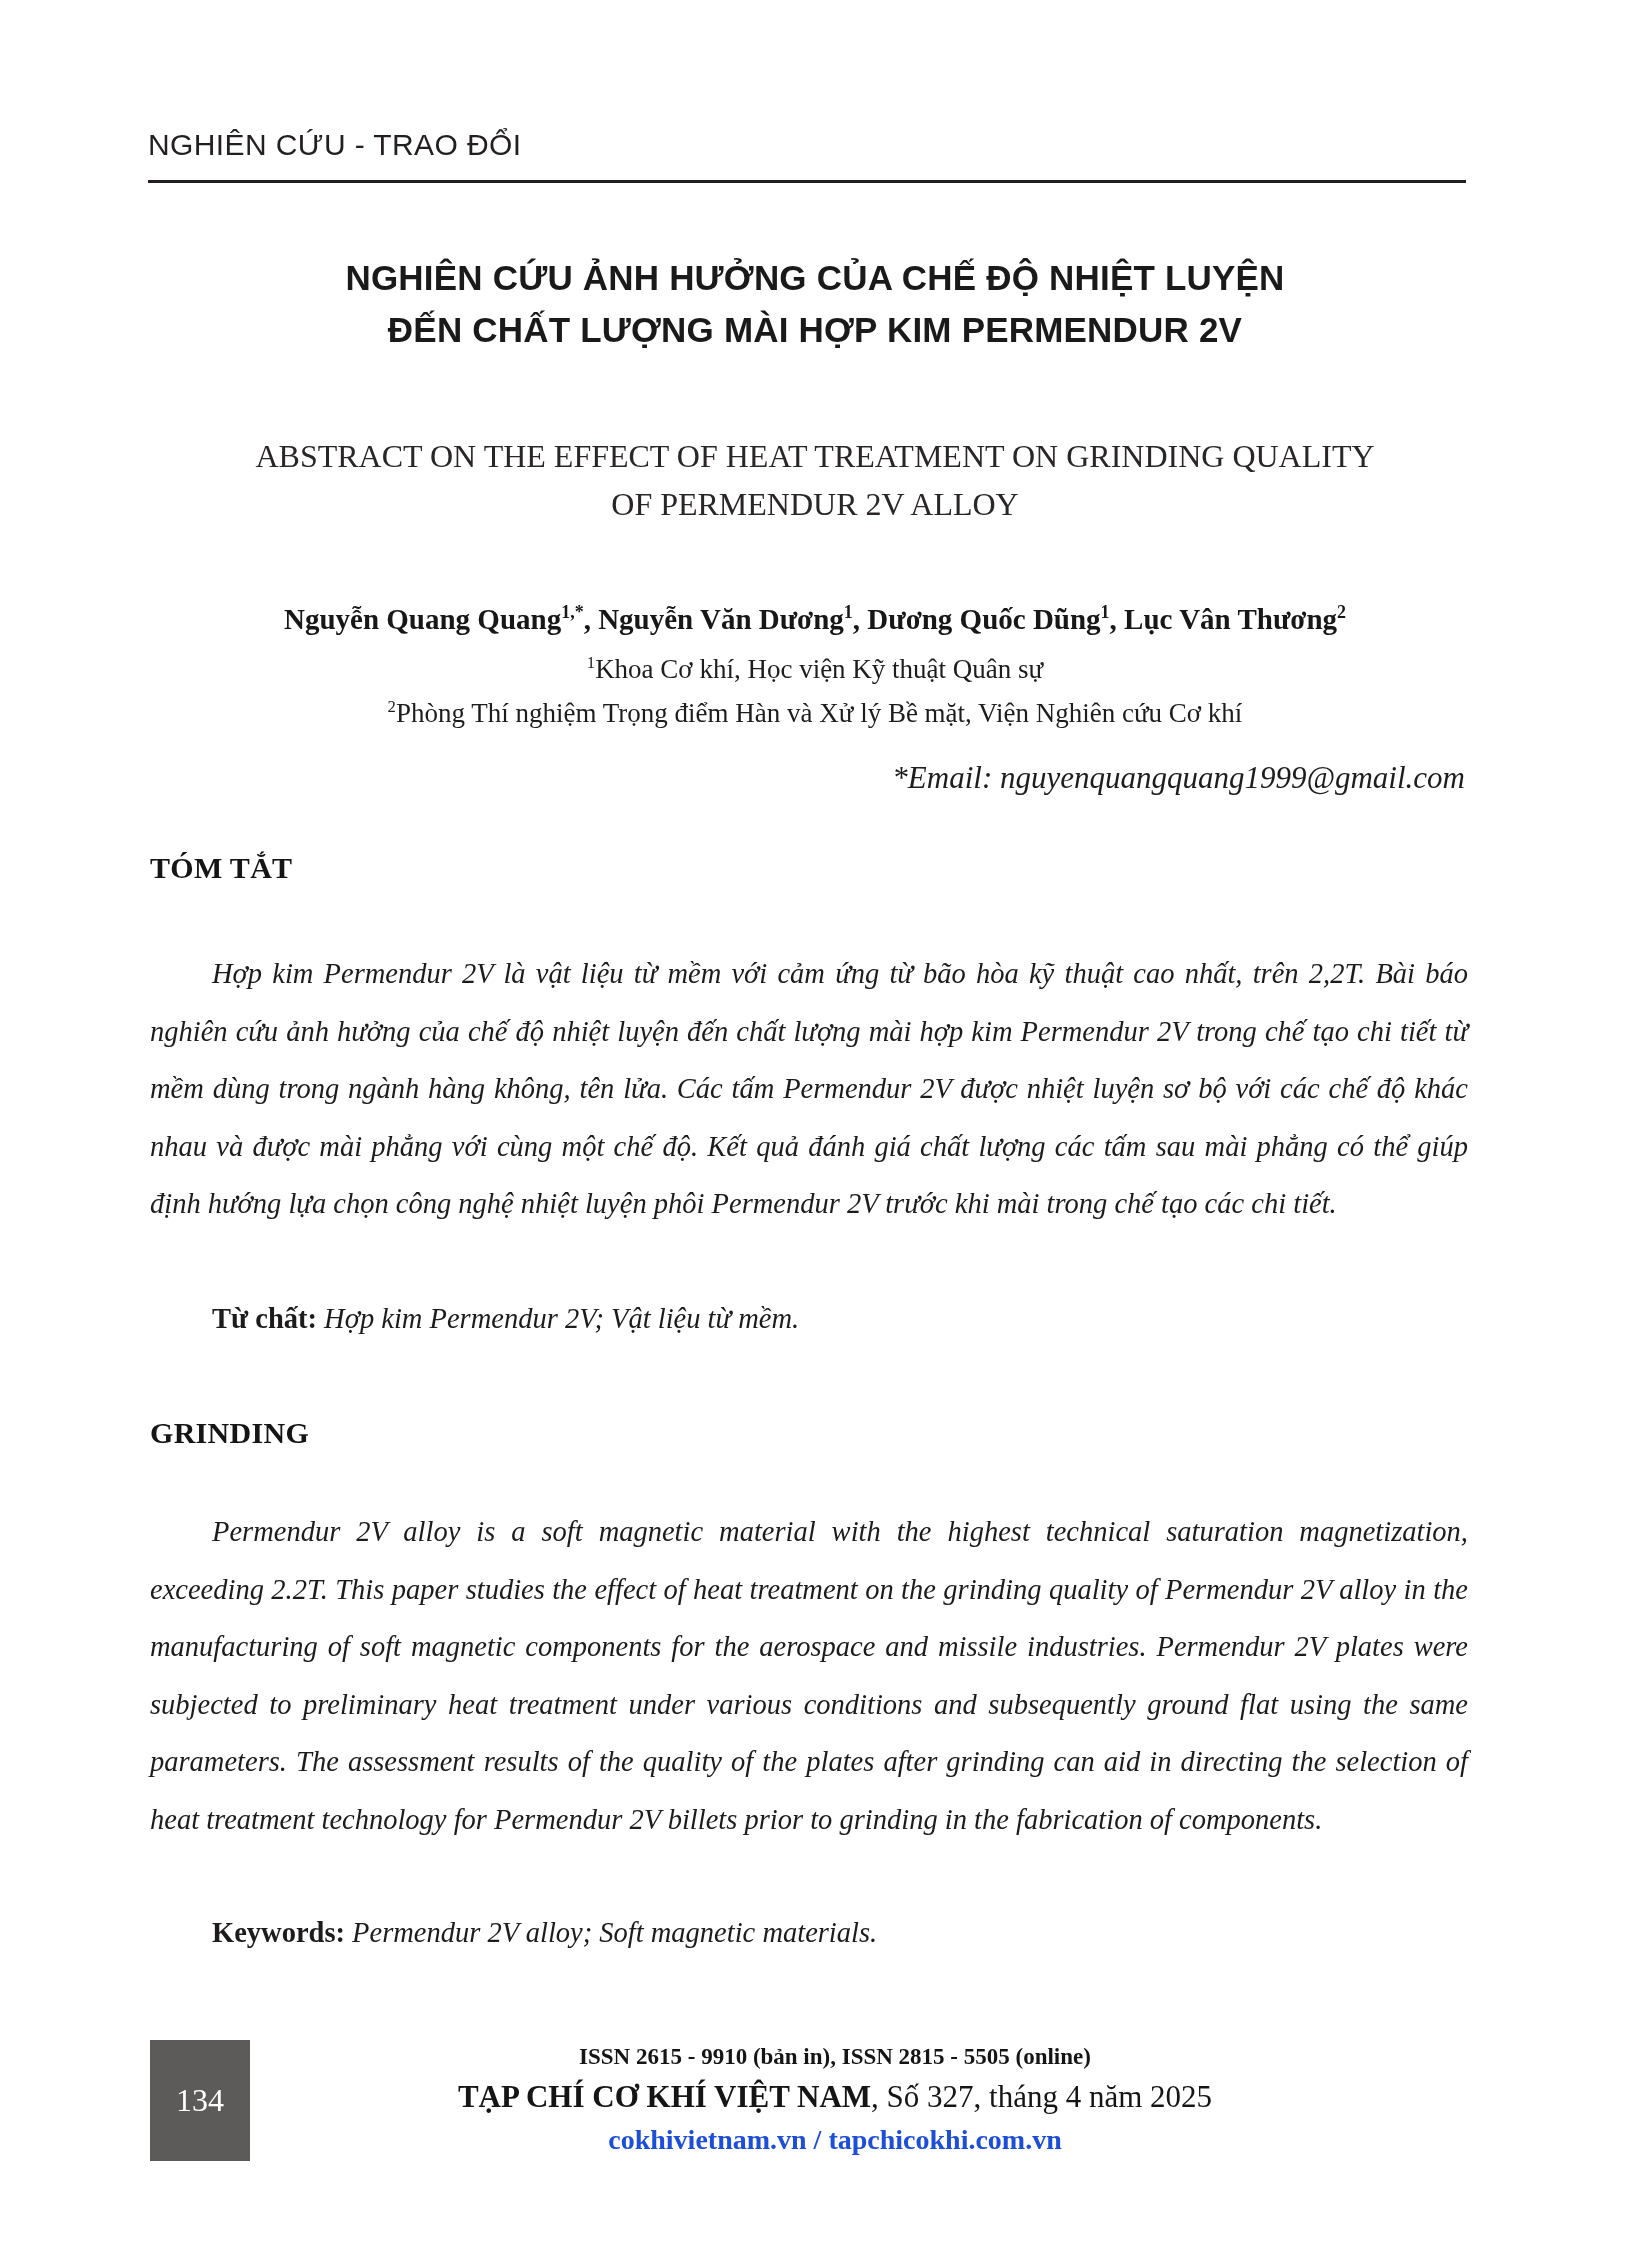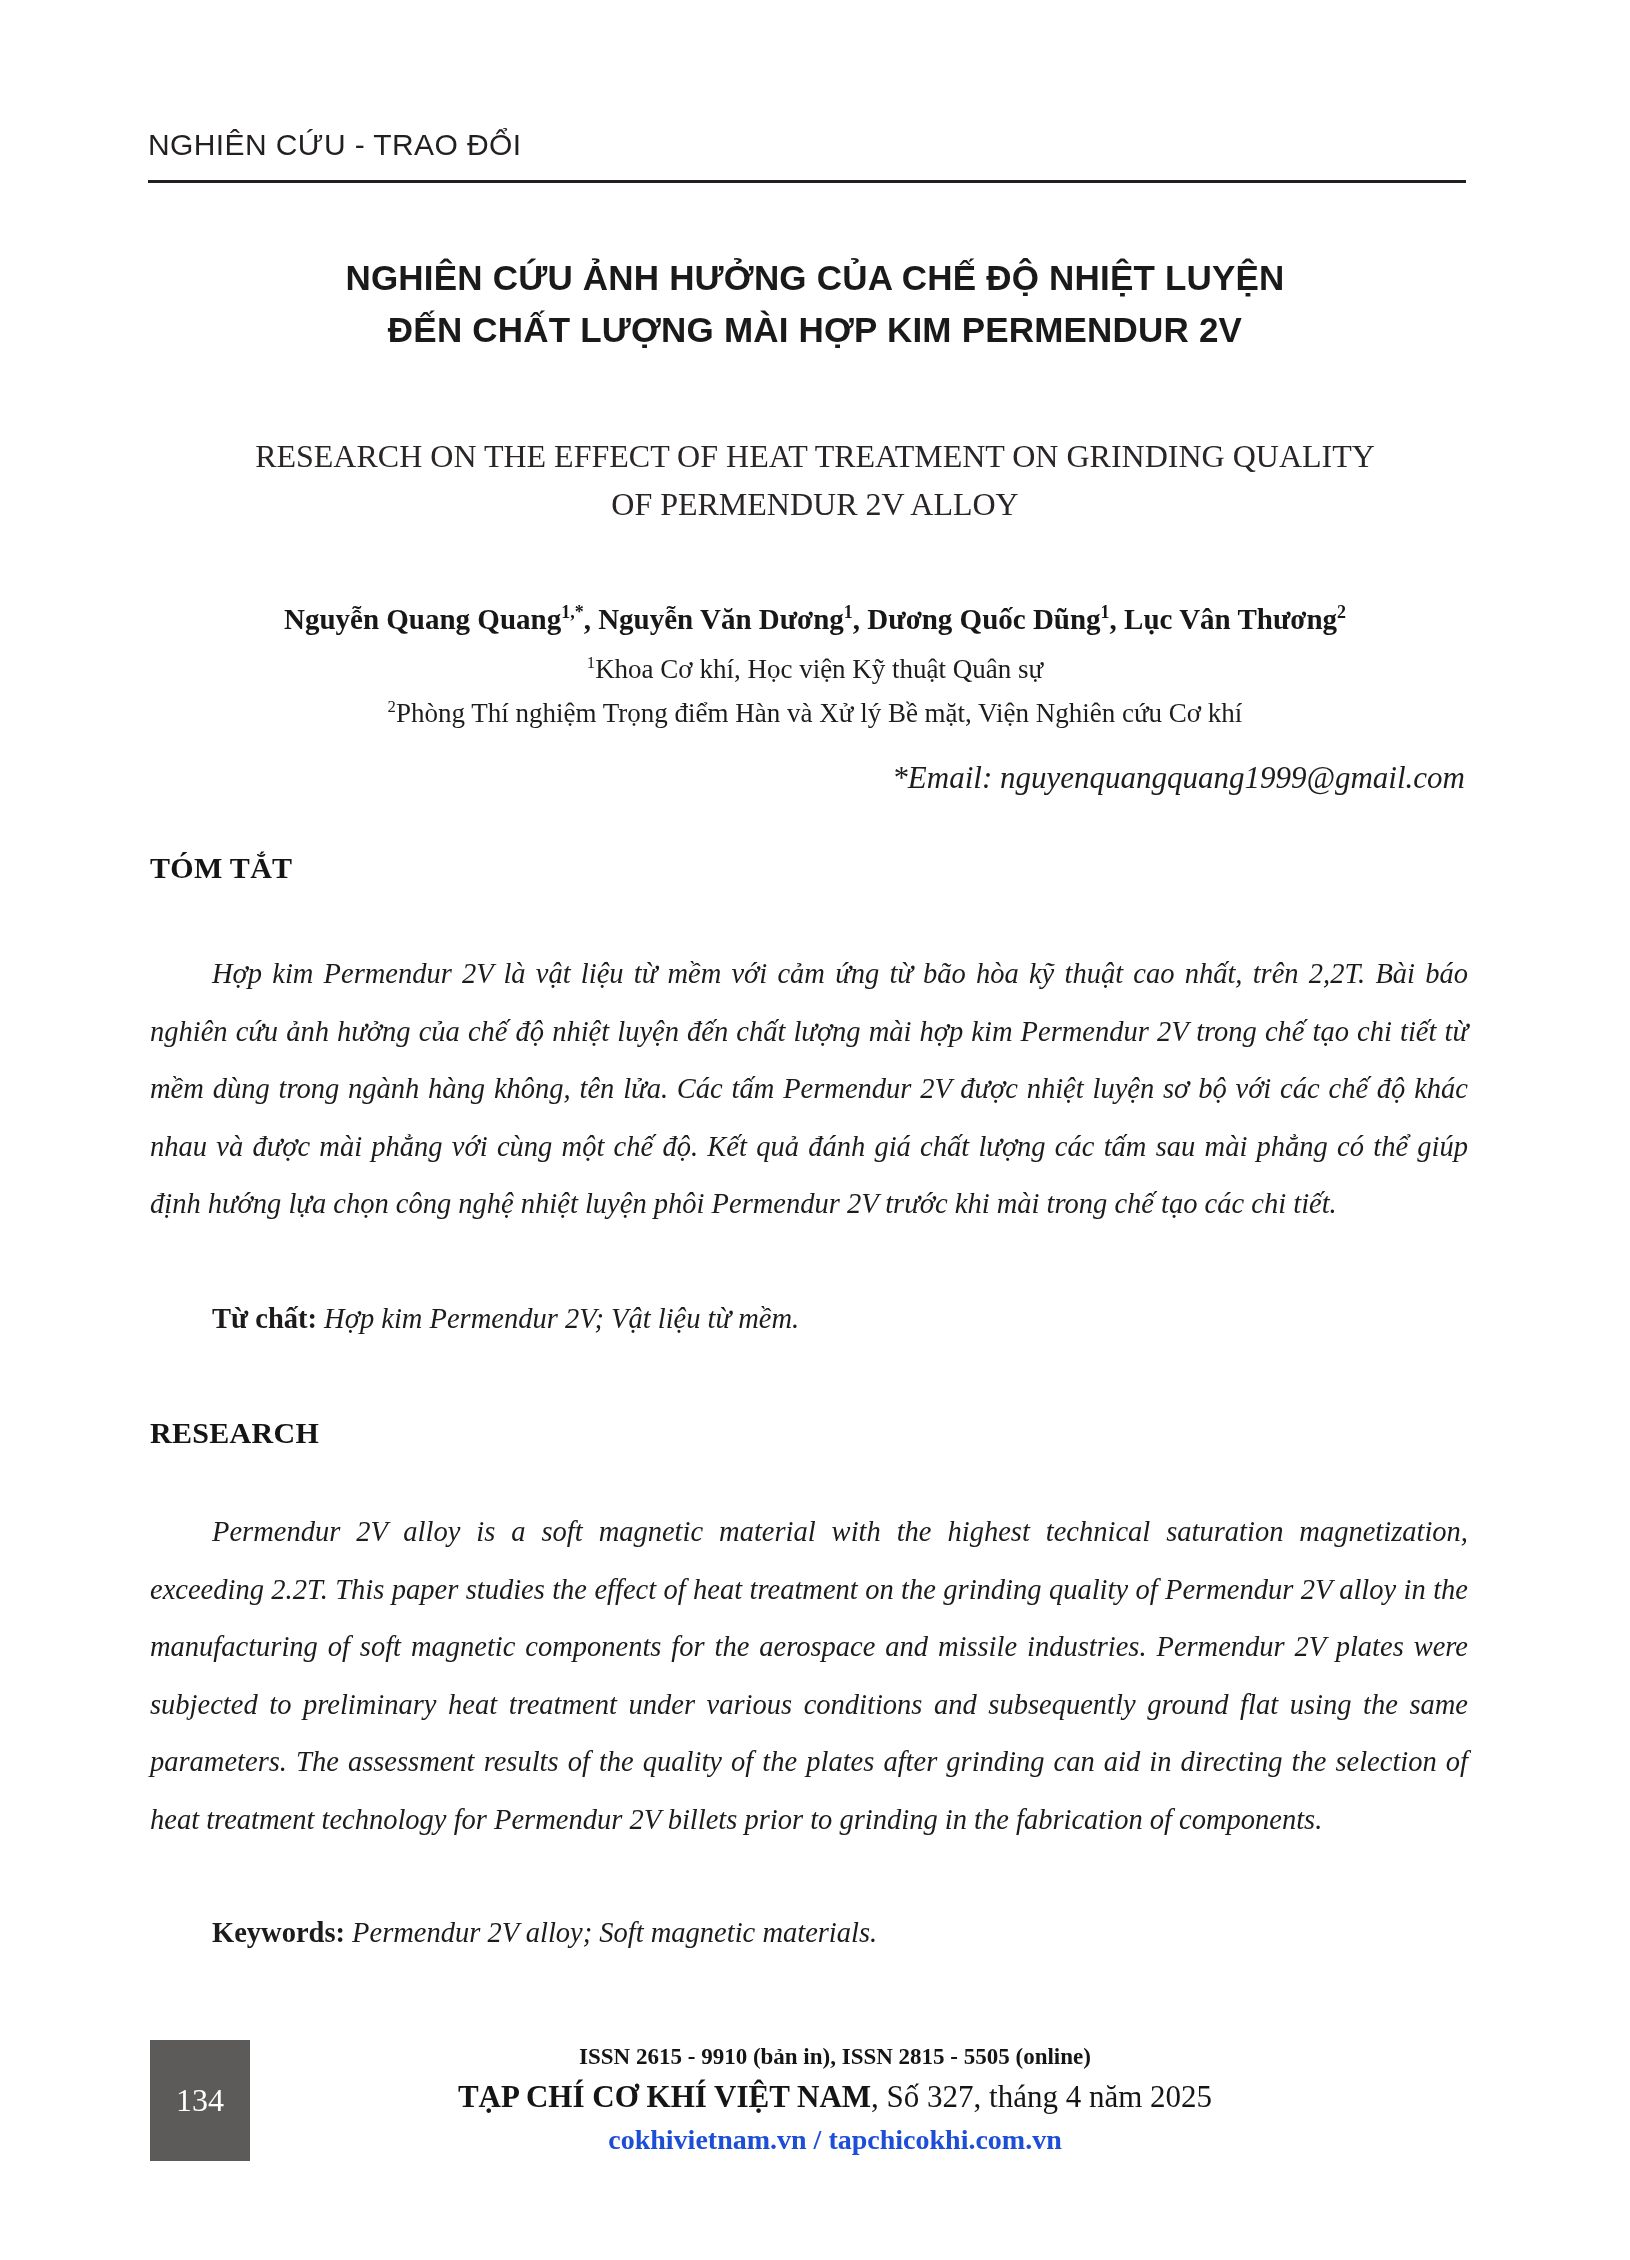--- a/index.html
+++ b/index.html
@@ -202,21 +202,21 @@
     <div class="running-head">NGHIÊN CỨU - TRAO ĐỔI</div>
     <div class="head-rule"></div>
   </div>
 
   <div class="title-vi">
     <div>NGHIÊN CỨU ẢNH HƯỞNG CỦA CHẾ ĐỘ NHIỆT LUYỆN</div>
     <div>ĐẾN CHẤT LƯỢNG MÀI HỢP KIM PERMENDUR 2V</div>
   </div>
 
   <div class="title-en">
-    <div>RESEARCH ON THE EFFECT OF HEAT TREATMENT ON GRINDING QUALITY</div>
+    <div>ABSTRACT ON THE EFFECT OF HEAT TREATMENT ON GRINDING QUALITY</div>
     <div>OF PERMENDUR 2V ALLOY</div>
   </div>
 
   <div class="authors">
     <span>Nguyễn Quang Quang<sup>1,*</sup>, Nguyễn Văn Dương<sup>1</sup>, Dương Quốc Dũng<sup>1</sup>, Lục Vân Thương<sup>2</sup></span>
   </div>
 
   <div class="affil">
     <div><sup>1</sup>Khoa Cơ khí, Học viện Kỹ thuật Quân sự</div>
     <div><sup>2</sup>Phòng Thí nghiệm Trọng điểm Hàn và Xử lý Bề mặt, Viện Nghiên cứu Cơ khí</div>
@@ -225,21 +225,21 @@
   <div class="email">*Email: nguyenquangquang1999@gmail.com</div>
 
   <div class="sec-heading" id="heading-tomtat">TÓM TẮT</div>
   <div class="body-par" id="abstract-vi">Hợp kim Permendur 2V là vật liệu từ mềm với cảm ứng từ bão hòa kỹ thuật cao nhất, trên 2,2T. Bài báo nghiên cứu ảnh hưởng của chế độ nhiệt luyện đến chất lượng mài hợp kim Permendur 2V trong chế tạo chi tiết từ mềm dùng trong ngành hàng không, tên lửa. Các tấm Permendur 2V được nhiệt luyện sơ bộ với các chế độ khác nhau và được mài phẳng với cùng một chế độ. Kết quả đánh giá chất lượng các tấm sau mài phẳng có thể giúp định hướng lựa chọn công nghệ nhiệt luyện phôi Permendur 2V trước khi mài trong chế tạo các chi tiết.</div>
 
   <div class="kw-line" id="keywords-vi">
     <span class="kw-label">Từ chất:</span>
     <span class="kw-value">Hợp kim Permendur 2V; Vật liệu từ mềm.</span>
   </div>
 
-  <div class="sec-heading" id="heading-abstract">RESEARCH</div>
+  <div class="sec-heading" id="heading-abstract">GRINDING</div>
   <div class="body-par" id="abstract-en">Permendur 2V alloy is a soft magnetic material with the highest technical saturation magnetization, exceeding 2.2T. This paper studies the effect of heat treatment on the grinding quality of Permendur 2V alloy in the manufacturing of soft magnetic components for the aerospace and missile industries. Permendur 2V plates were subjected to preliminary heat treatment under various conditions and subsequently ground flat using the same parameters. The assessment results of the quality of the plates after grinding can aid in directing the selection of heat treatment technology for Permendur 2V billets prior to grinding in the fabrication of components.</div>
 
   <div class="kw-line" id="keywords-en">
     <span class="kw-label">Keywords:</span>
     <span class="kw-value">Permendur 2V alloy; Soft magnetic materials.</span>
   </div>
 
   <div class="footer">
     <div class="page-badge">134</div>
     <div class="footer-text">

